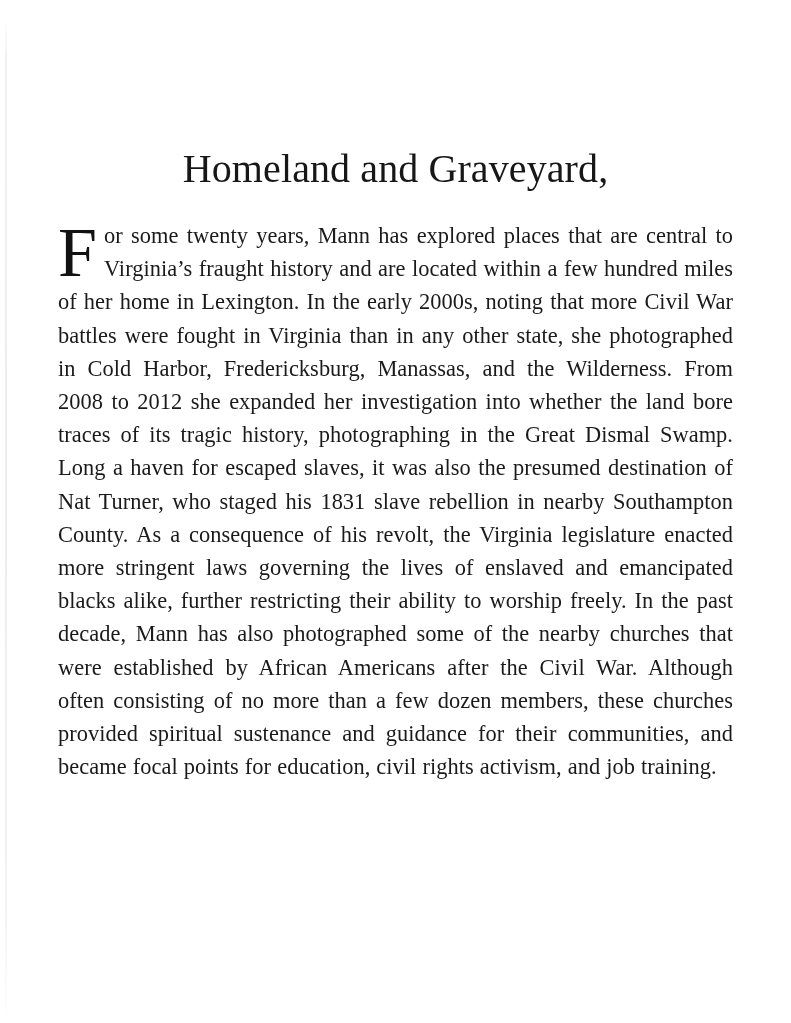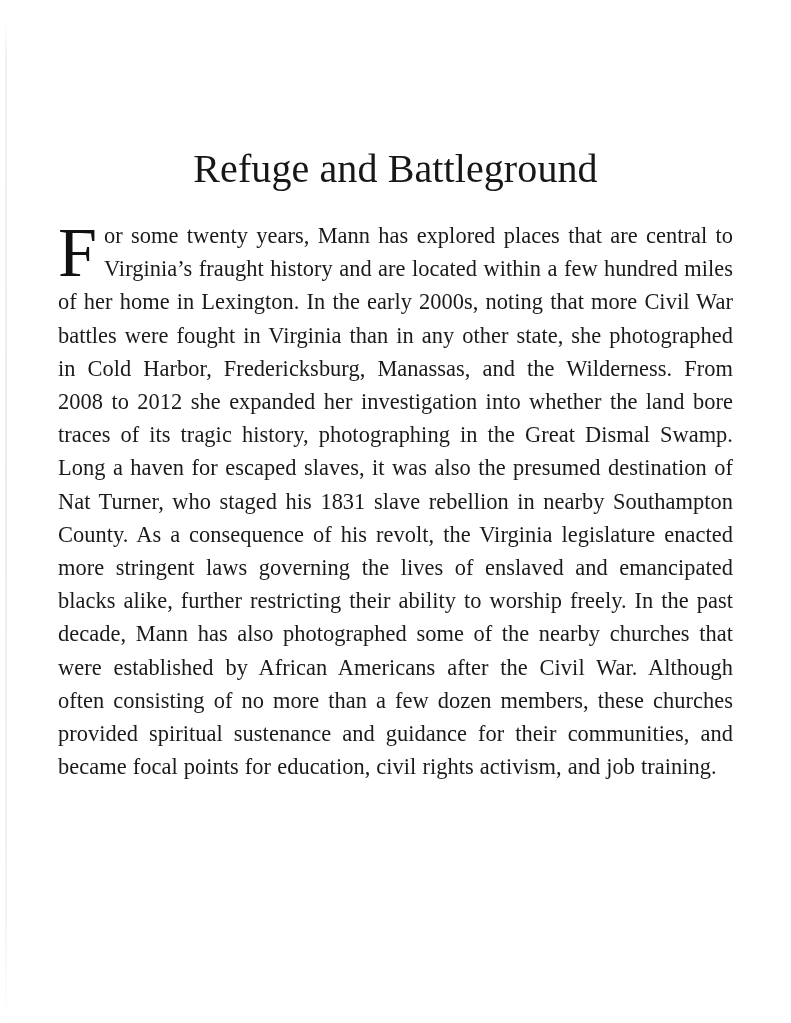--- a/index.html
+++ b/index.html
@@ -94,21 +94,21 @@
 </head>
 <body>
 
 <div class="page">
 
   <div class="scan-edge-left"></div>
 
   <div class="content">
 
     <h1 class="chapter-title">
-      <span class="title-line">Refuge and Battleground</span>
+      <span class="title-line">Homeland and Graveyard,</span>
     </h1>
 
     <p class="body-copy">
       <span class="drop-cap">F</span><span>or some twenty years, Mann has explored places that are central to Virginia’s fraught history and are located within a few hundred miles of her home in Lexington. In the early 2000s, noting that more Civil War battles were fought in Virginia than in any other state, she photographed in Cold Harbor, Fredericksburg, Manassas, and the Wilderness. From 2008 to 2012 she expanded her investigation into whether the land bore traces of its tragic history, photographing in the Great Dismal Swamp. Long a haven for escaped slaves, it was also the presumed destination of Nat Turner, who staged his 1831 slave rebellion in nearby Southampton County. As a consequence of his revolt, the Virginia legislature enacted more stringent laws governing the lives of enslaved and emancipated blacks alike, further restricting their ability to worship freely. In the past decade, Mann has also photographed some of the nearby churches that were established by African Americans after the Civil War. Although often consisting of no more than a few dozen members, these churches provided spiritual sustenance and guidance for their communities, and became focal points for education, civil rights activism, and job training.</span>
     </p>
 
   </div>
 
 </div>
 

